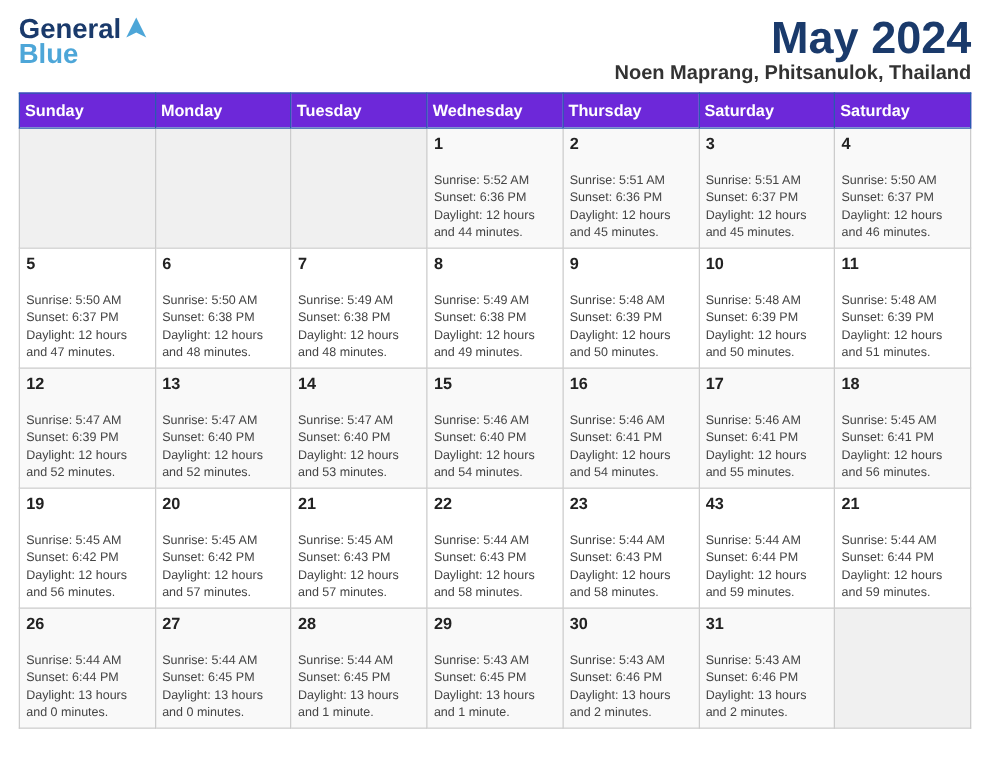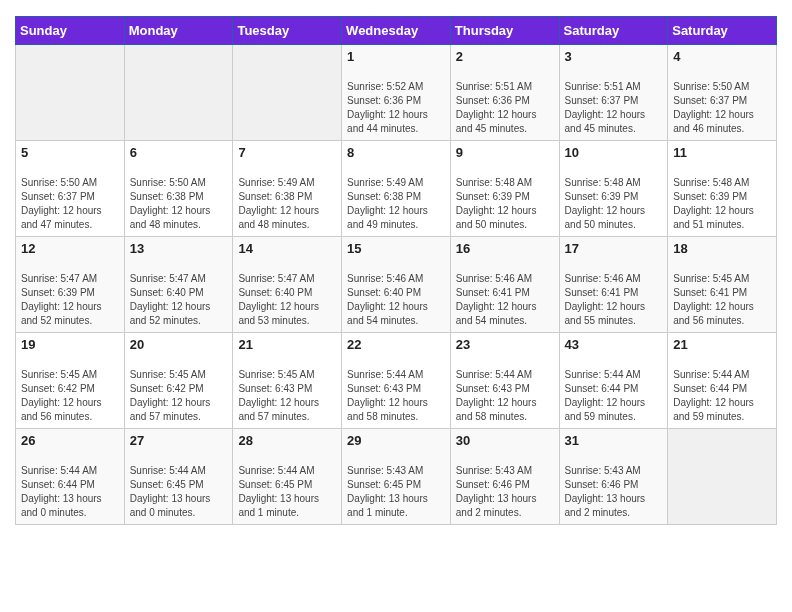--- a/index.html
+++ b/index.html
@@ -77,20 +77,33 @@
       margin-top: 16px;
     }
     .empty-cell {
       background: #f0f0f0 !important;
     }
   </style>
 </head>
 <body>
 
 <div class="header">
+  <div class="logo">
+    <div style="display:flex;align-items:center;gap:2px;">
+      <span style="font-size:22px;font-weight:bold;color:#1a3a6b;">General</span>
+      <svg width="20" height="22" viewBox="0 0 20 22">
+        <polygon points="10,2 18,18 10,14 2,18" fill="#4da6d8"></polygon>
+      </svg>
+    </div>
+    <span style="font-size:22px;font-weight:bold;color:#4da6d8;margin-top:-6px;">Blue</span>
+  </div>
+  <div class="title-block">
+    <div class="month-title">May 2024</div>
+    <div class="location-title">Noen Maprang, Phitsanulok, Thailand</div>
+  </div>
 </div>
 
 <table>
   <thead>
     <tr>
     <th>Sunday</th>
         <th>Monday</th>
         <th>Tuesday</th>
         <th>Wednesday</th>
         <th>Thursday</th>

